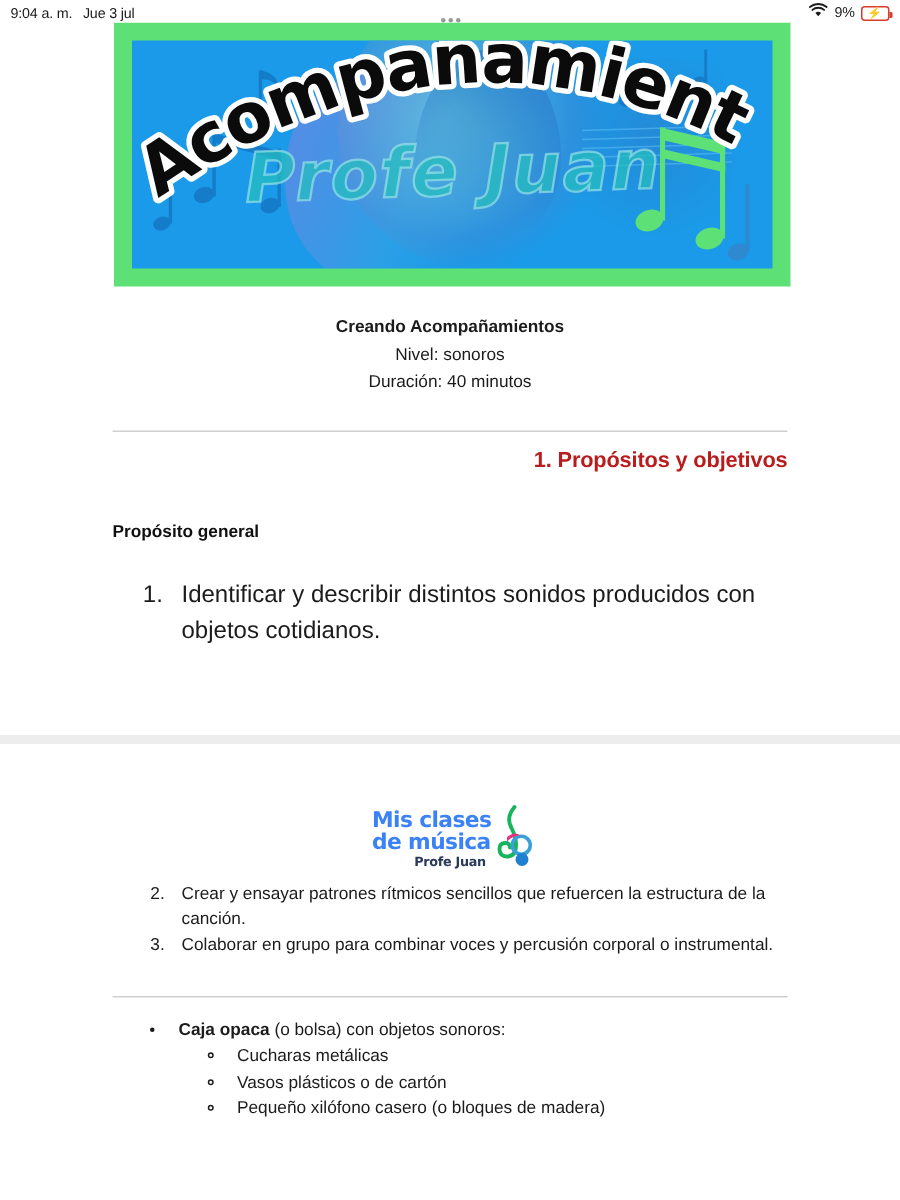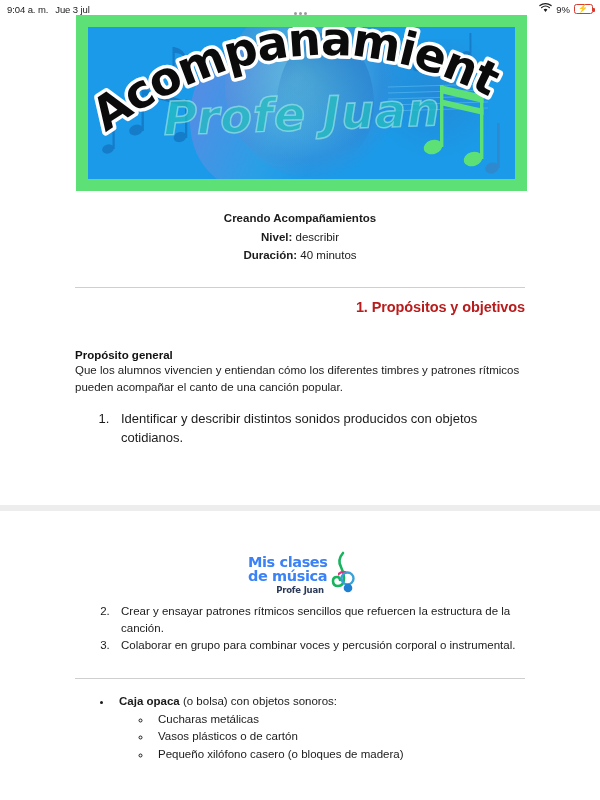--- a/index.html
+++ b/index.html
@@ -140,21 +140,21 @@
 
   
   .meta {
     text-align: center;
     font-size: 11.5px;
     color: #1b1b1b;
     line-height: 1.62;
     padding-top: 18px;
   }
   .meta .m1 { font-weight: bold; }
-  .meta b { font-weight: bold; }
+  .meta b { font-weight: normal; }
 
   hr.rule {
     border: 0;
     border-top: 1px solid #cfcfcf;
     margin: 22px 0 0 0;
   }
 
   h2.sec {
     font-size: 14.5px;
     font-weight: bold;
@@ -172,23 +172,23 @@
   }
 
   p.body {
     font-size: 11.5px;
     color: #1b1b1b;
     line-height: 1.47;
     margin-top: 1px;
   }
 
   ol.objectives {
-    margin-top: 13px;
+    margin-top: 24px;
     padding-left: 38px;
-    font-size: 13px;
+    font-size: 16px;
     color: #1b1b1b;
     line-height: 1.5;
   }
   ol.objectives li { padding-left: 8px; margin-bottom: 0px; }
 
   ol.cont { padding-left: 38px; margin: 0; font-size: 11.5px; color:#1b1b1b; line-height:1.5; }
   ol.cont li { padding-left: 8px; }
 
   ul.mats {
     margin-top: 14px;
@@ -338,34 +338,33 @@
           </svg>
 
         </div>
       </div>
     </div>
 
     <div class="meta">
       <div class="m1">Creando Acompañamientos</div>
       <div>
         <b><span>Nivel</span>:</b>
-        <span>describir</span>
+        <span>sonoros</span>
       </div>
       <div>
         <b><span>Duración</span>:</b>
         <span>40 minutos</span>
       </div>
     </div>
 
     <hr class="rule">
 
     <h2 class="sec">1. Propósitos y objetivos</h2>
 
     <h3 class="sub">Propósito general</h3>
-    <p class="body">Que los alumnos vivencien y entiendan cómo los diferentes timbres y patrones rítmicos pueden acompañar el canto de una canción popular.</p>
 
     <ol class="objectives">
       <li>Identificar y describir distintos sonidos producidos con objetos cotidianos.</li>
     </ol>
 
   </div>
 
   <div style="height:57px"></div>
   <div class="pagebreak"></div>
 

